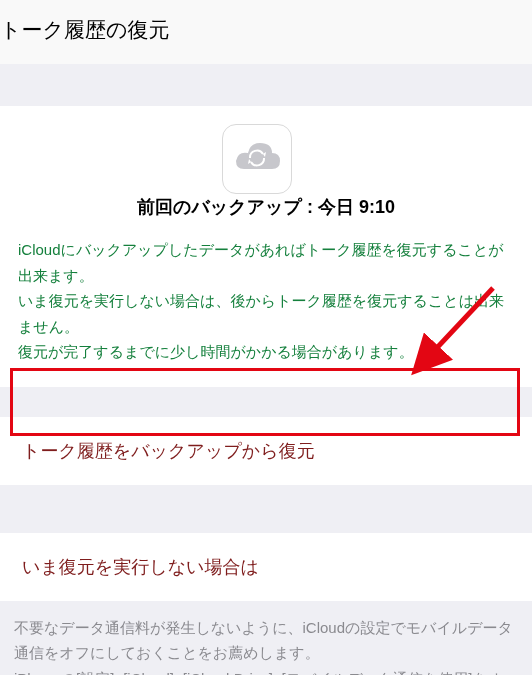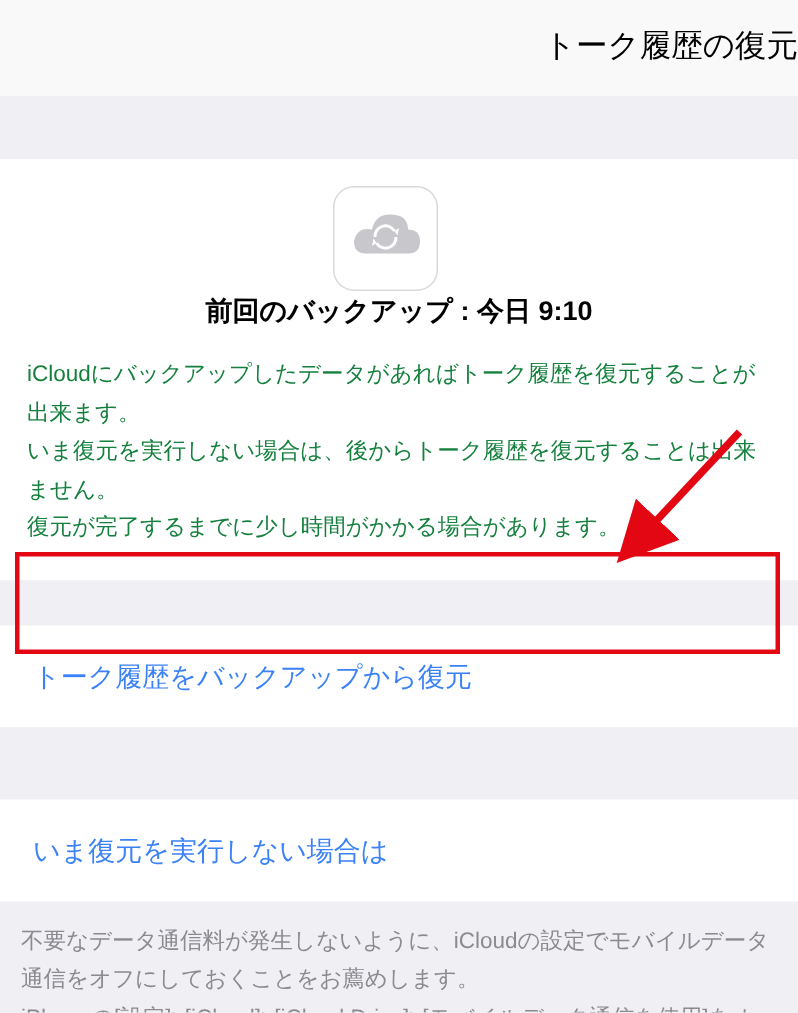--- a/index.html
+++ b/index.html
@@ -9,21 +9,21 @@
     }
     body {
       width: 532px;
       height: 675px;
       font-family: -apple-system, "Hiragino Sans", "Hiragino Kaku Gothic ProN", sans-serif;
       background: #efeff4;
       position: relative;
     }
     .header {
       background: #f9f9f9;
-      text-align: right;
+      text-align: left;
       padding: 16px 0 20px 0;
       font-size: 21px;
       color: #000;
     }
     .spacer {
       height: 42px;
       background: #efeff4;
     }
     .backup-info {
       background: #ffffff;
@@ -61,21 +61,21 @@
       line-height: 1.7;
     }
     .gap-small {
       height: 30px;
       background: #efeff4;
     }
     .action-cell {
       background: #ffffff;
       padding: 22px 22px;
       font-size: 18px;
-      color: #3b82f6;
+      color: #7f1d1d;
     }
     .gap-between {
       height: 48px;
       background: #efeff4;
     }
     .highlight-box {
       position: absolute;
       border: 3px solid #e30613;
       pointer-events: none;
     }

